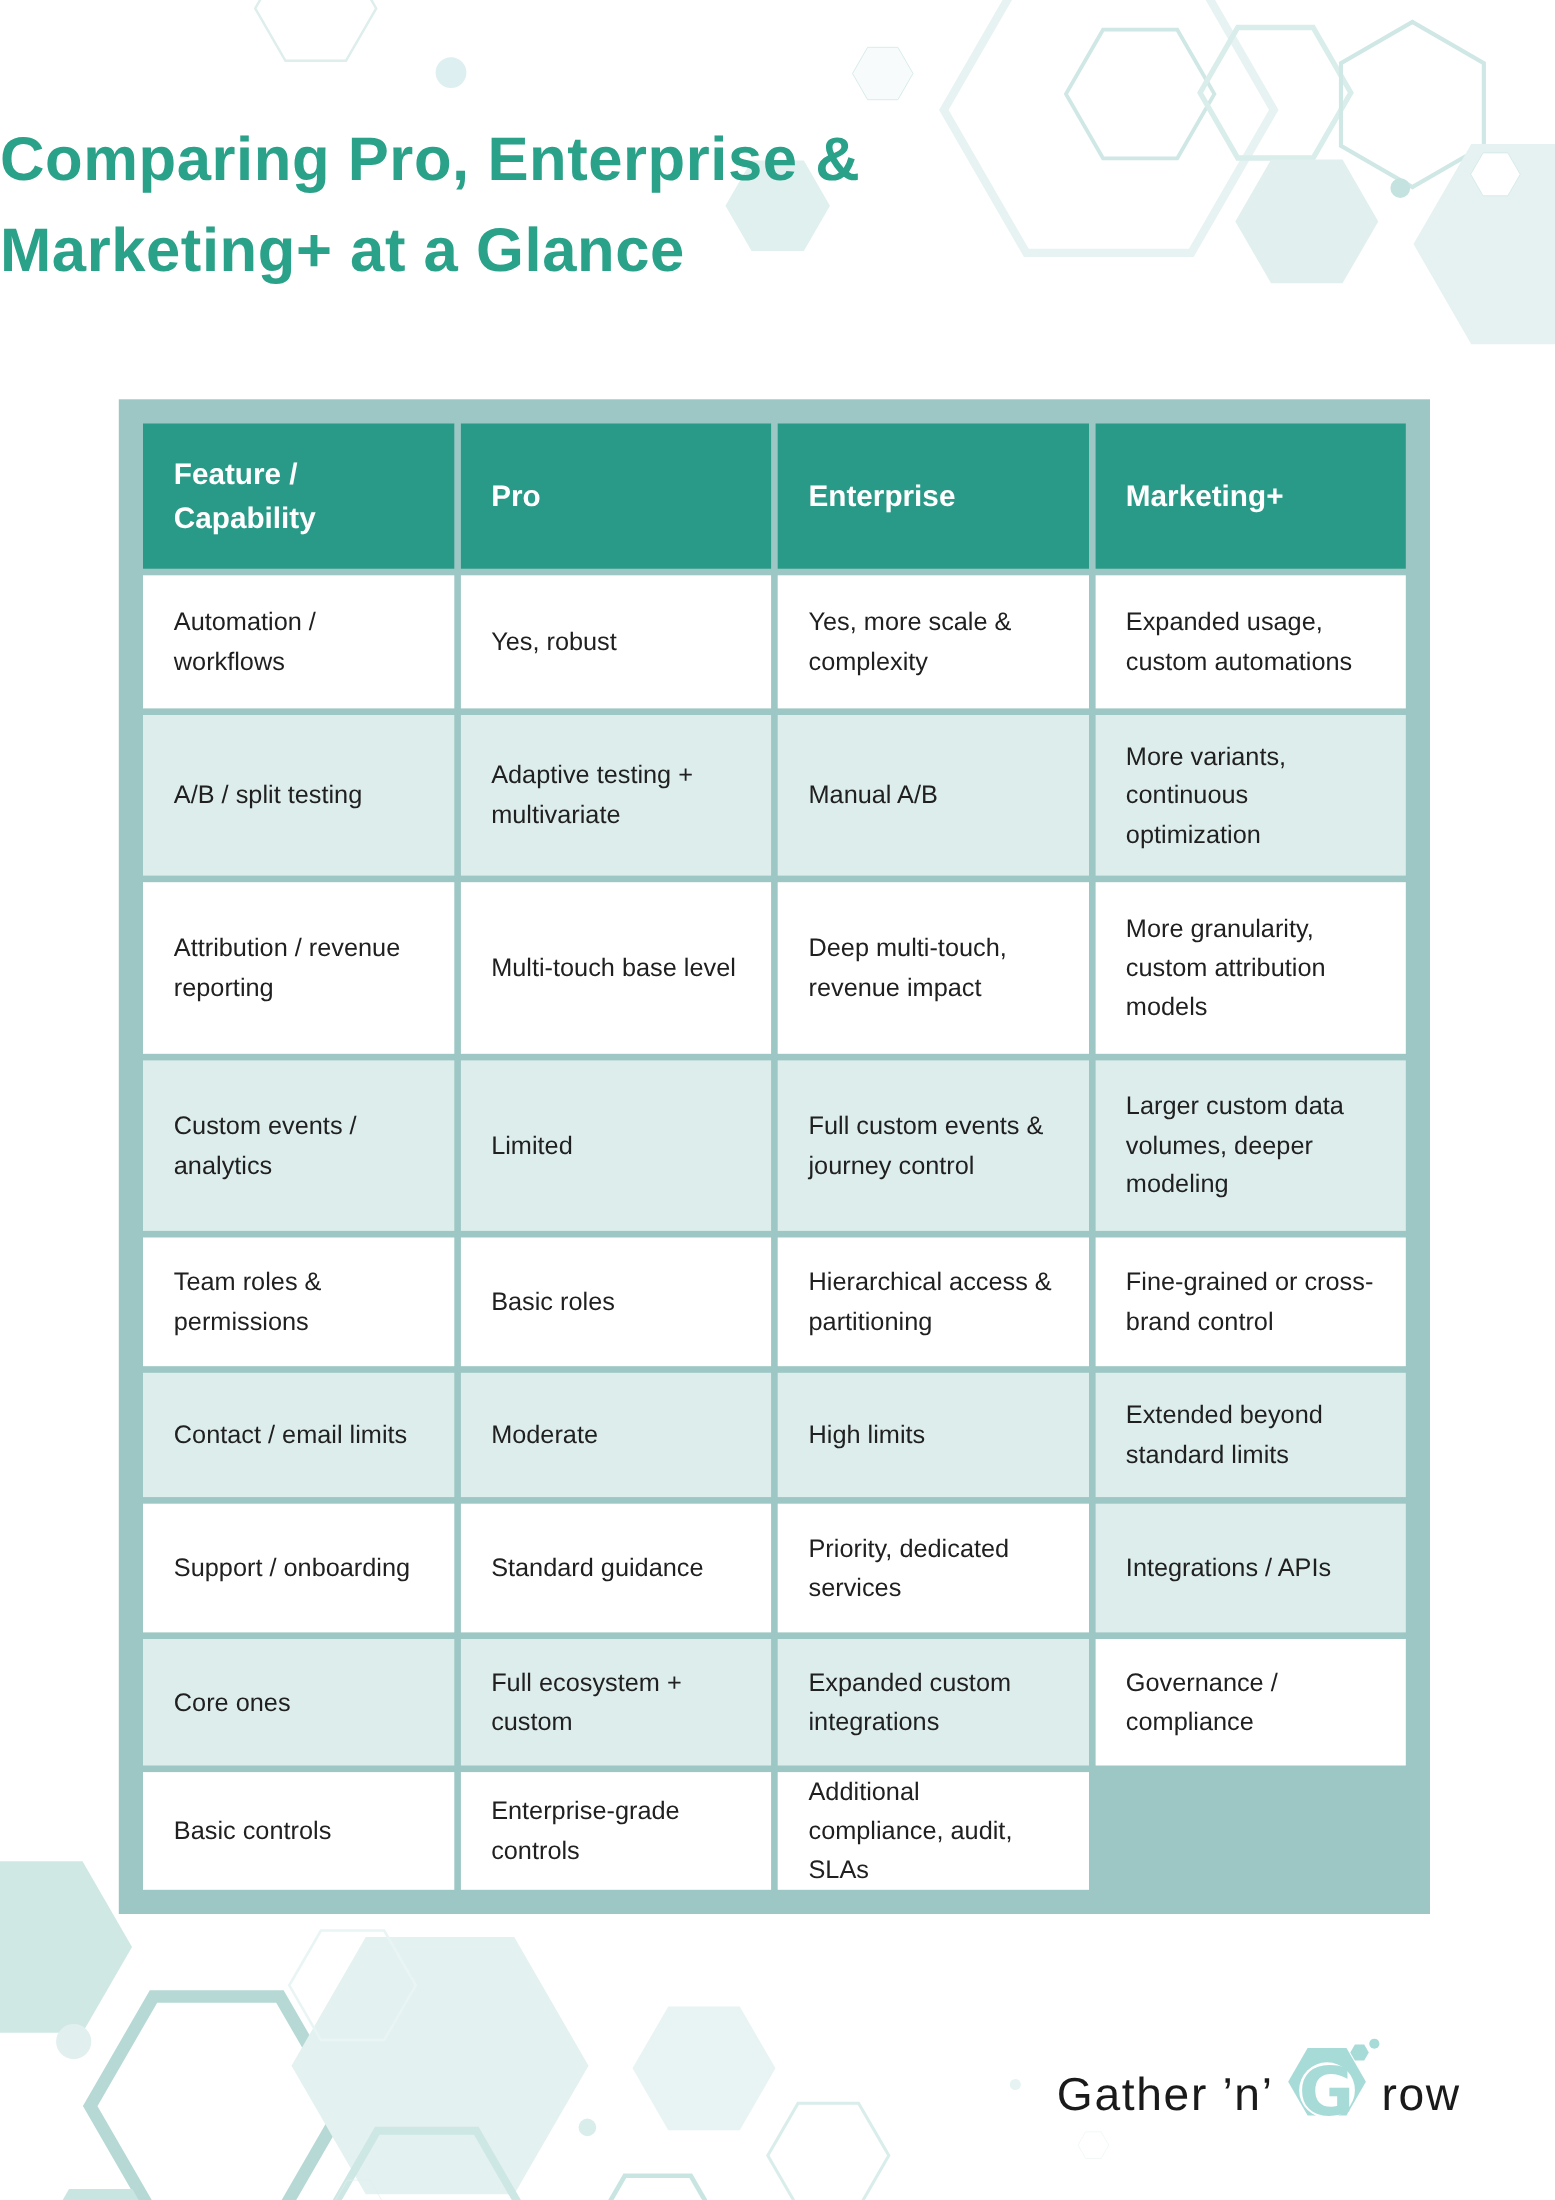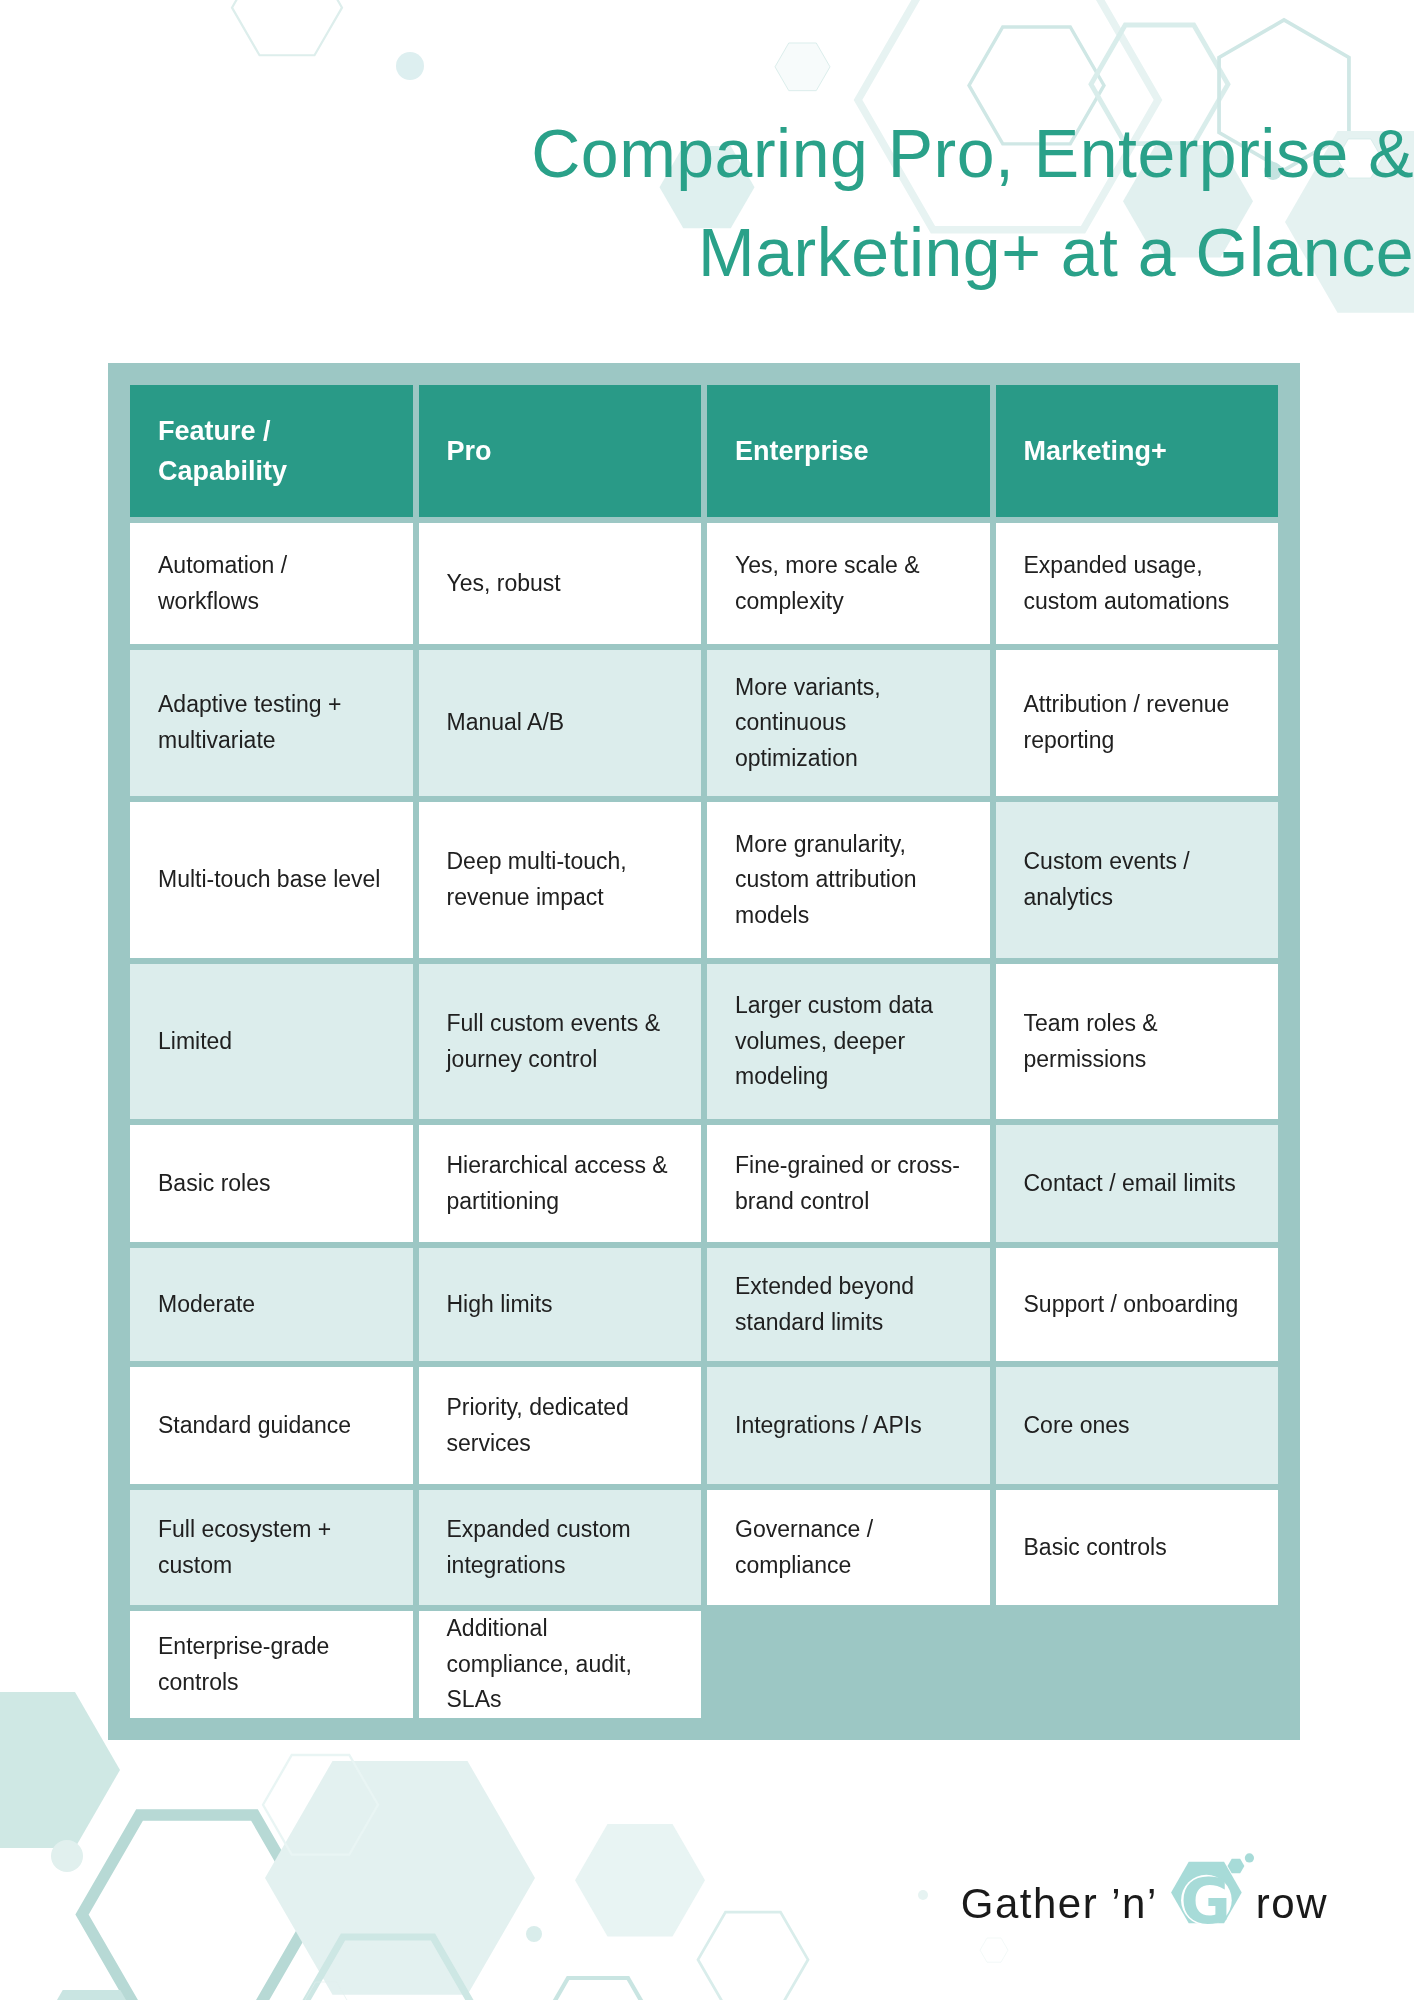--- a/index.html
+++ b/index.html
@@ -14,22 +14,22 @@
   html,body{margin:0;padding:0;}
   body{
     width:1414px;height:2000px;position:relative;overflow:hidden;
     background:#ffffff;
     font-family:"Liberation Sans",sans-serif;
     color:var(--body-text);
   }
   .bg-svg{position:absolute;top:0;left:0;width:1414px;height:2000px;z-index:0;}
   .page-title{
     position:absolute;top:104px;left:0;width:100%;z-index:2;
-    text-align:right;color:var(--title);
-    font-size:68px;font-weight:normal;line-height:1.46;letter-spacing:0.5px;
+    text-align:left;color:var(--title);
+    font-size:56px;font-weight:bold;line-height:1.46;letter-spacing:0.5px;
   }
   .comparison-table{
     position:absolute;left:108px;top:363px;width:1192px;z-index:2;
     display:grid;grid-template-columns:repeat(4,1fr);
     grid-template-rows:132px 121px 146px 156px 155px 117px 113px 117px 115px 107px;
     gap:6px;padding:22px;background:var(--grid-line);
   }
   .cell{
     display:flex;align-items:center;
     padding:6px 28px;background:#ffffff;
@@ -95,20 +95,21 @@
 
 <div class="comparison-table">
     <div class="cell head">Feature / Capability</div>
     <div class="cell head">Pro</div>
     <div class="cell head">Enterprise</div>
     <div class="cell head">Marketing+</div>
     <div class="cell">Automation / workflows</div>
     <div class="cell">Yes, robust</div>
     <div class="cell">Yes, more scale &amp; complexity</div>
     <div class="cell">Expanded usage, custom automations</div>
+    <div class="cell alt">A/B / split testing</div>
     <div class="cell alt">Adaptive testing + multivariate</div>
     <div class="cell alt">Manual A/B</div>
     <div class="cell alt">More variants, continuous optimization</div>
     <div class="cell">Attribution / revenue reporting</div>
     <div class="cell">Multi-touch base level</div>
     <div class="cell">Deep multi-touch, revenue impact</div>
     <div class="cell">More granularity, custom attribution models</div>
     <div class="cell alt">Custom events / analytics</div>
     <div class="cell alt">Limited</div>
     <div class="cell alt">Full custom events &amp; journey control</div>

